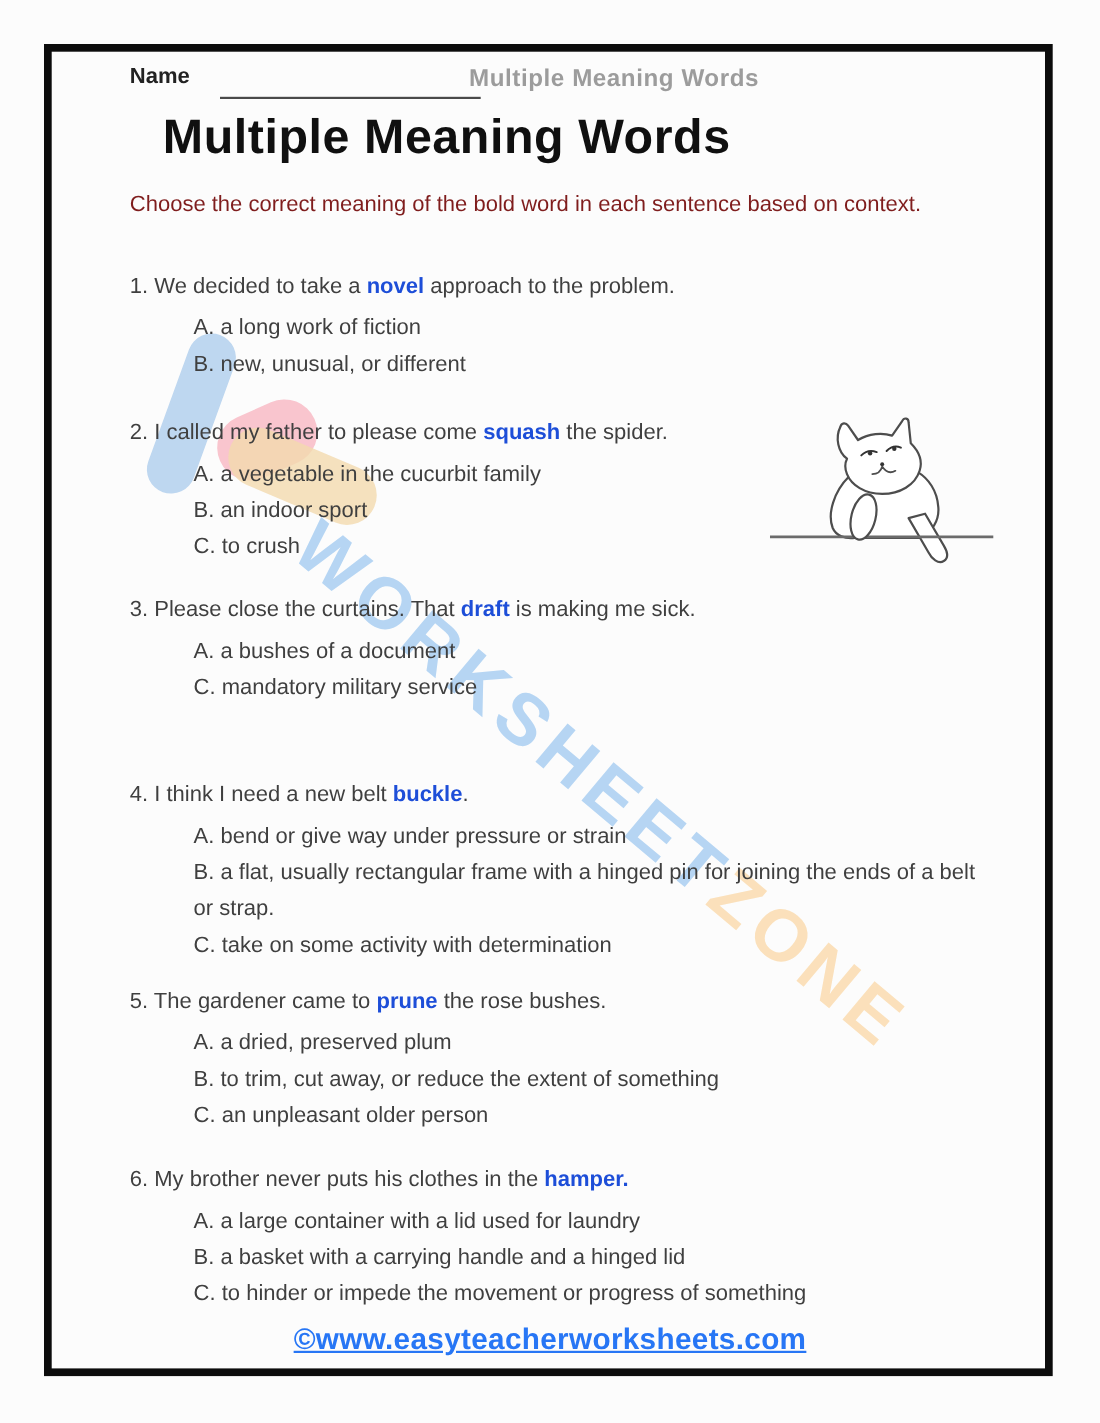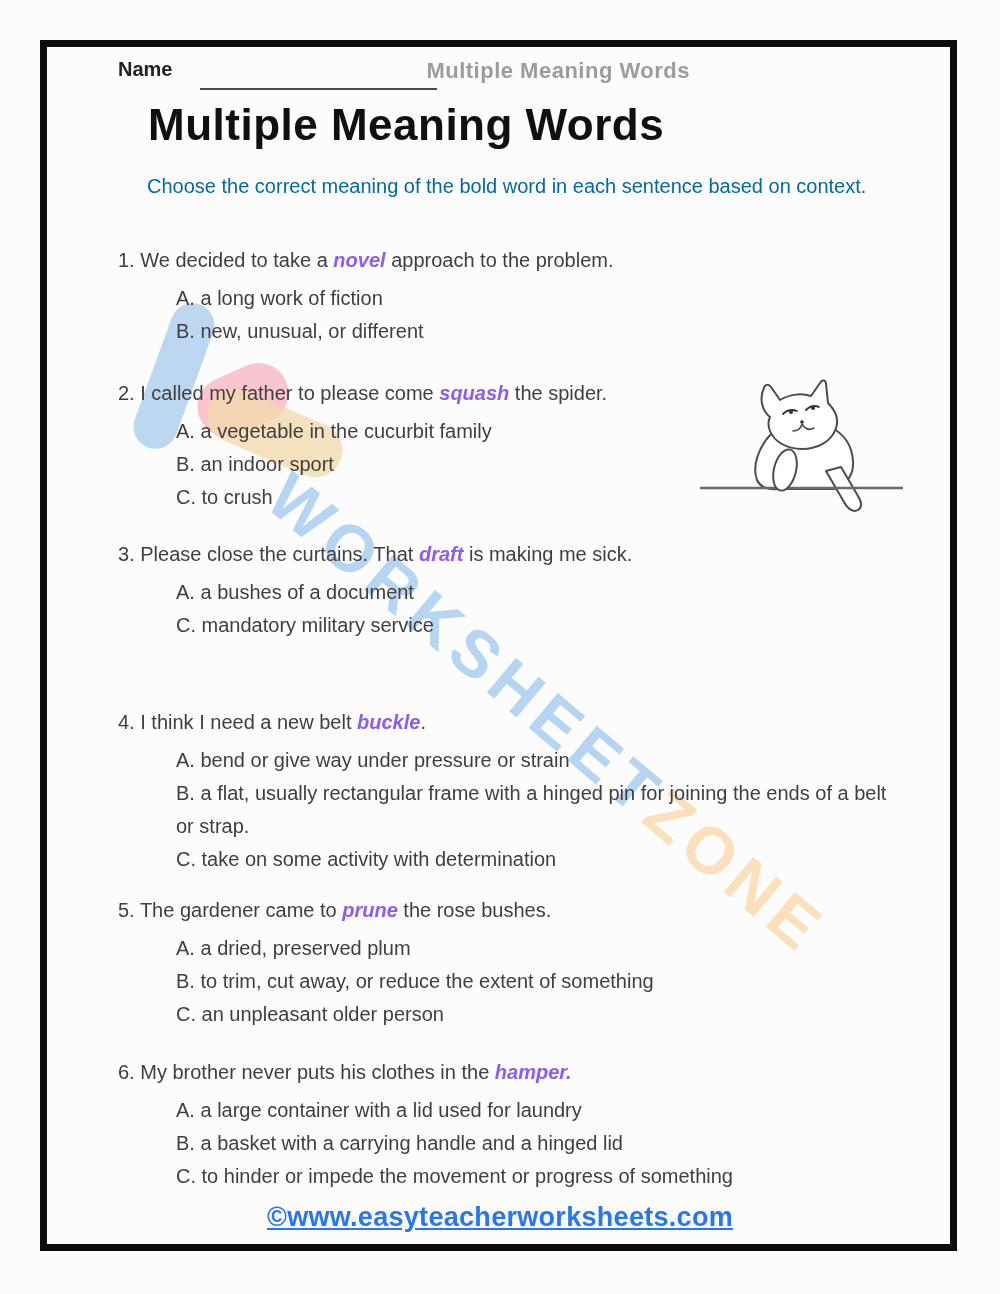--- a/index.html
+++ b/index.html
@@ -32,25 +32,25 @@
   .header-right{
     position:absolute;left:340px;top:58px;width:350px;text-align:right;
     font-size:22px;font-weight:bold;color:#9c9c9c;letter-spacing:.5px;
   }
   .page-title{
     position:absolute;left:148px;top:100px;
     font-size:44px;font-weight:bold;color:#101010;letter-spacing:.5px;
   }
   .instructions{
     position:absolute;left:118px;top:170px;width:724px;
-    font-size:20px;line-height:33px;color:#0369a1;margin-left:29px;
+    font-size:20px;line-height:33px;color:#7f1d1d;
   }
   .question{position:absolute;left:118px;width:812px;}
   .stem{font-size:20px;line-height:34px;color:#3f3f3f;}
-  .stem b{color:#8b5cf6;font-style:italic;}
+  .stem b{color:#1d4ed8;}
   .opt{
     font-size:20px;line-height:33px;color:#3f3f3f;
     margin-left:58px;max-width:730px;
   }
   .opt-first{margin-top:5px;}
   .q1{top:243px;} .q2{top:376px;} .q3{top:537px;}
   .q4{top:705px;} .q5{top:893px;} .q6{top:1055px;}
   .footer{
     position:absolute;left:0;top:1202px;width:1000px;text-align:center;
   }

